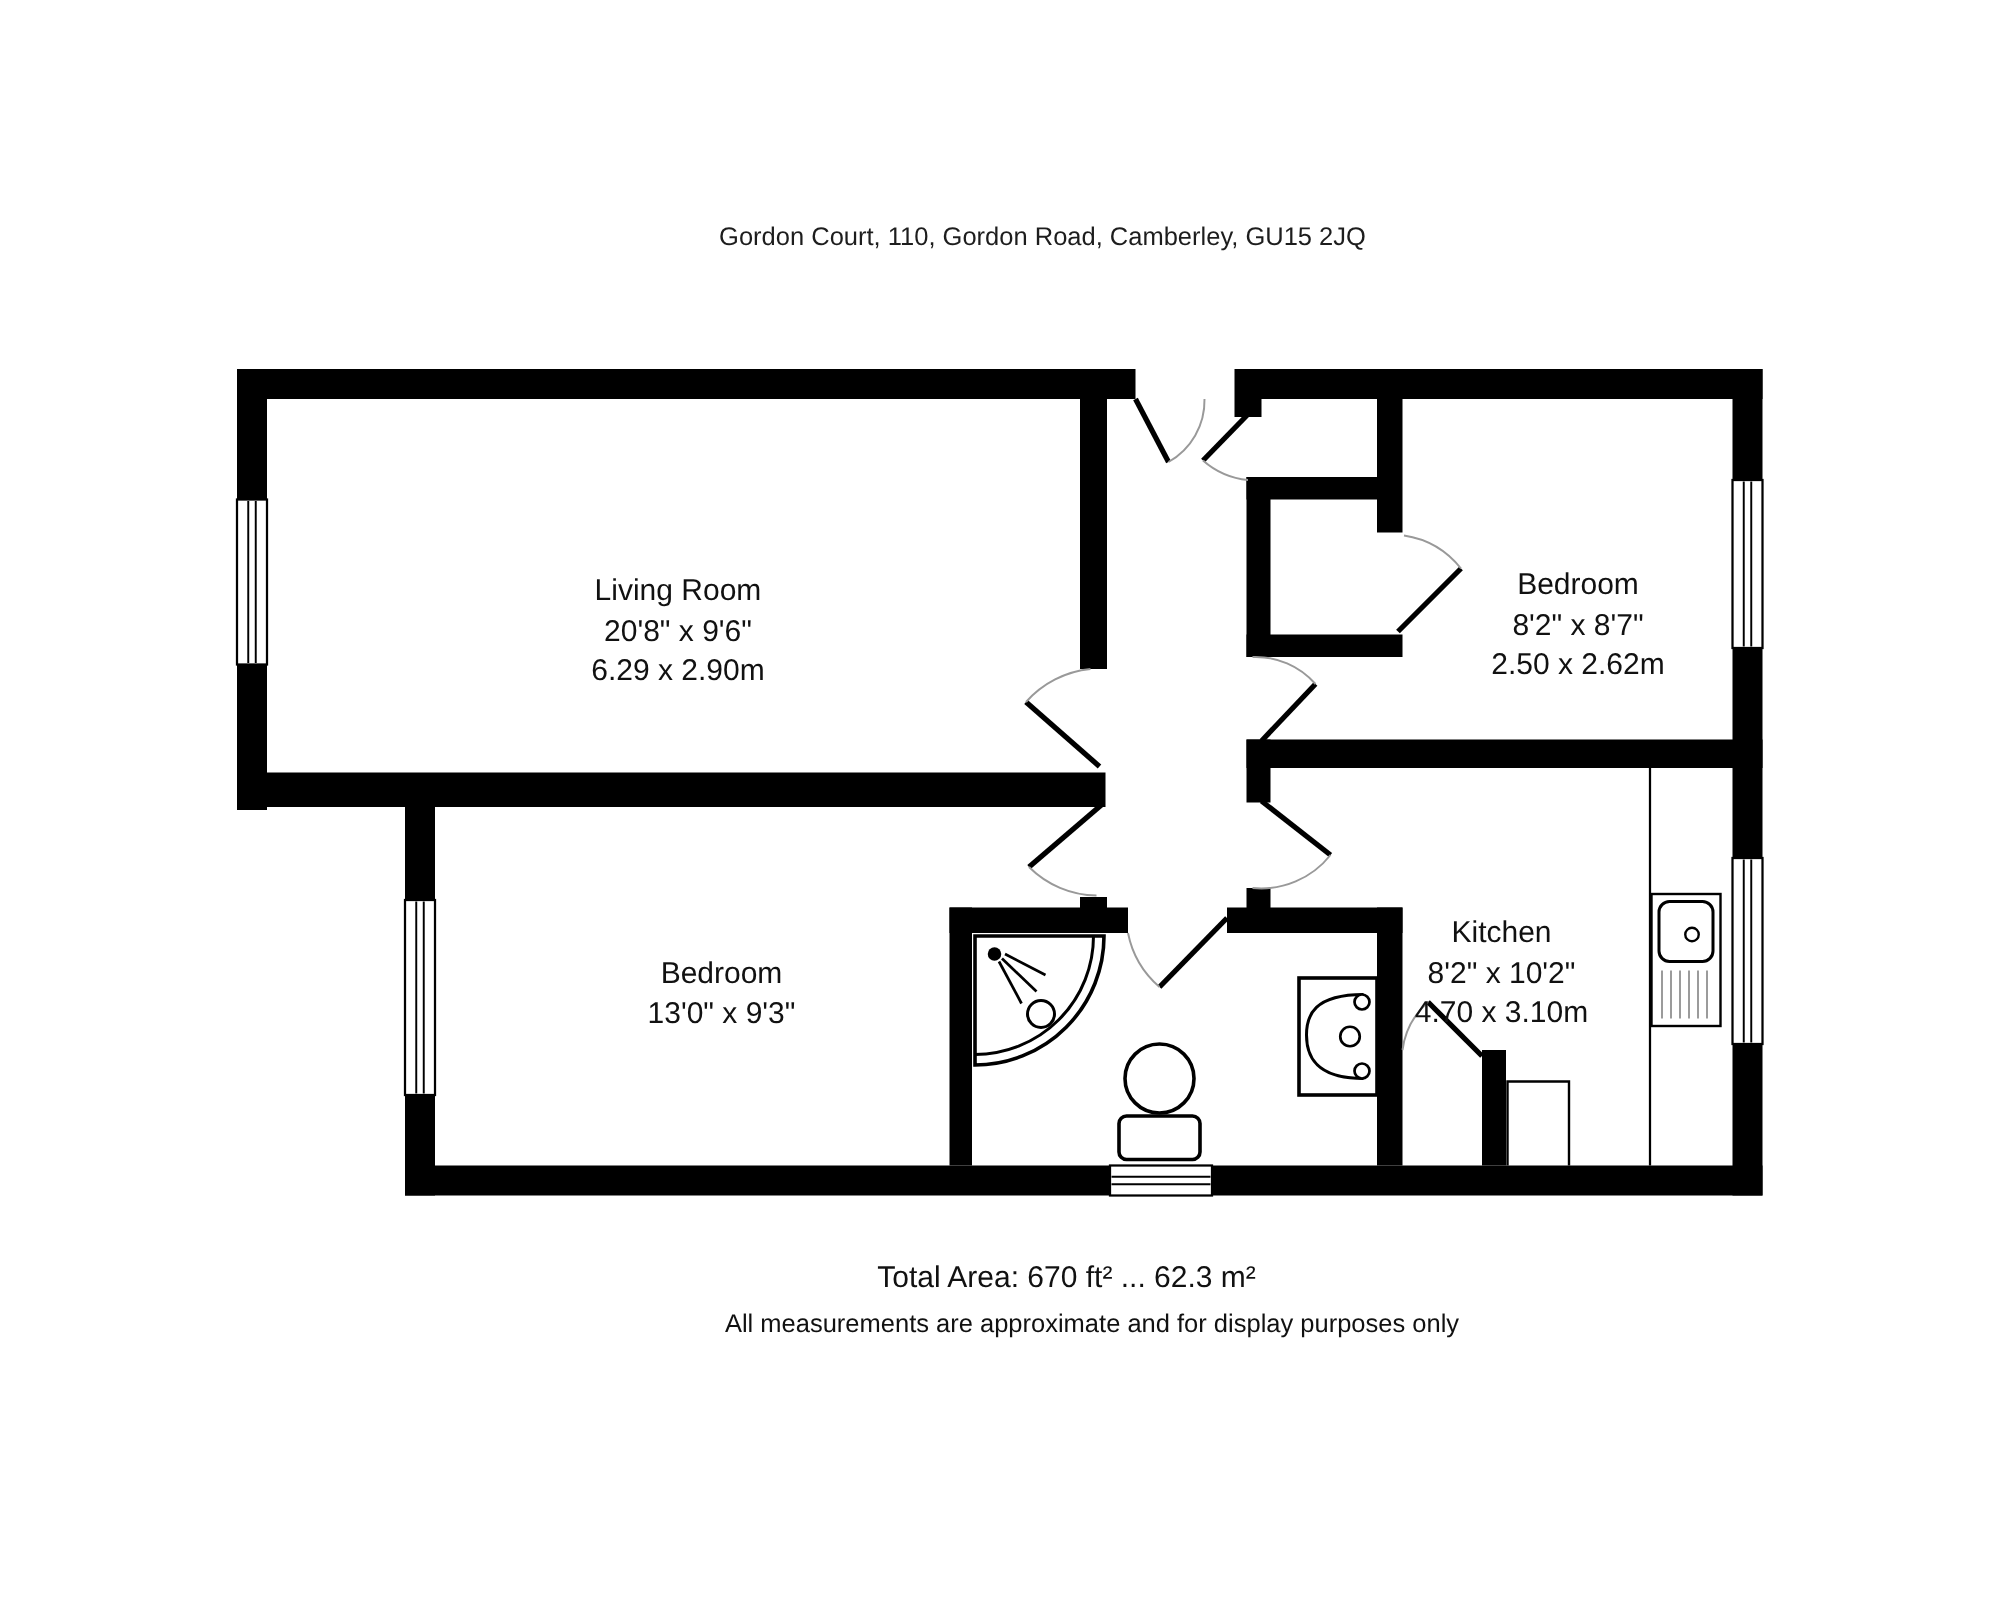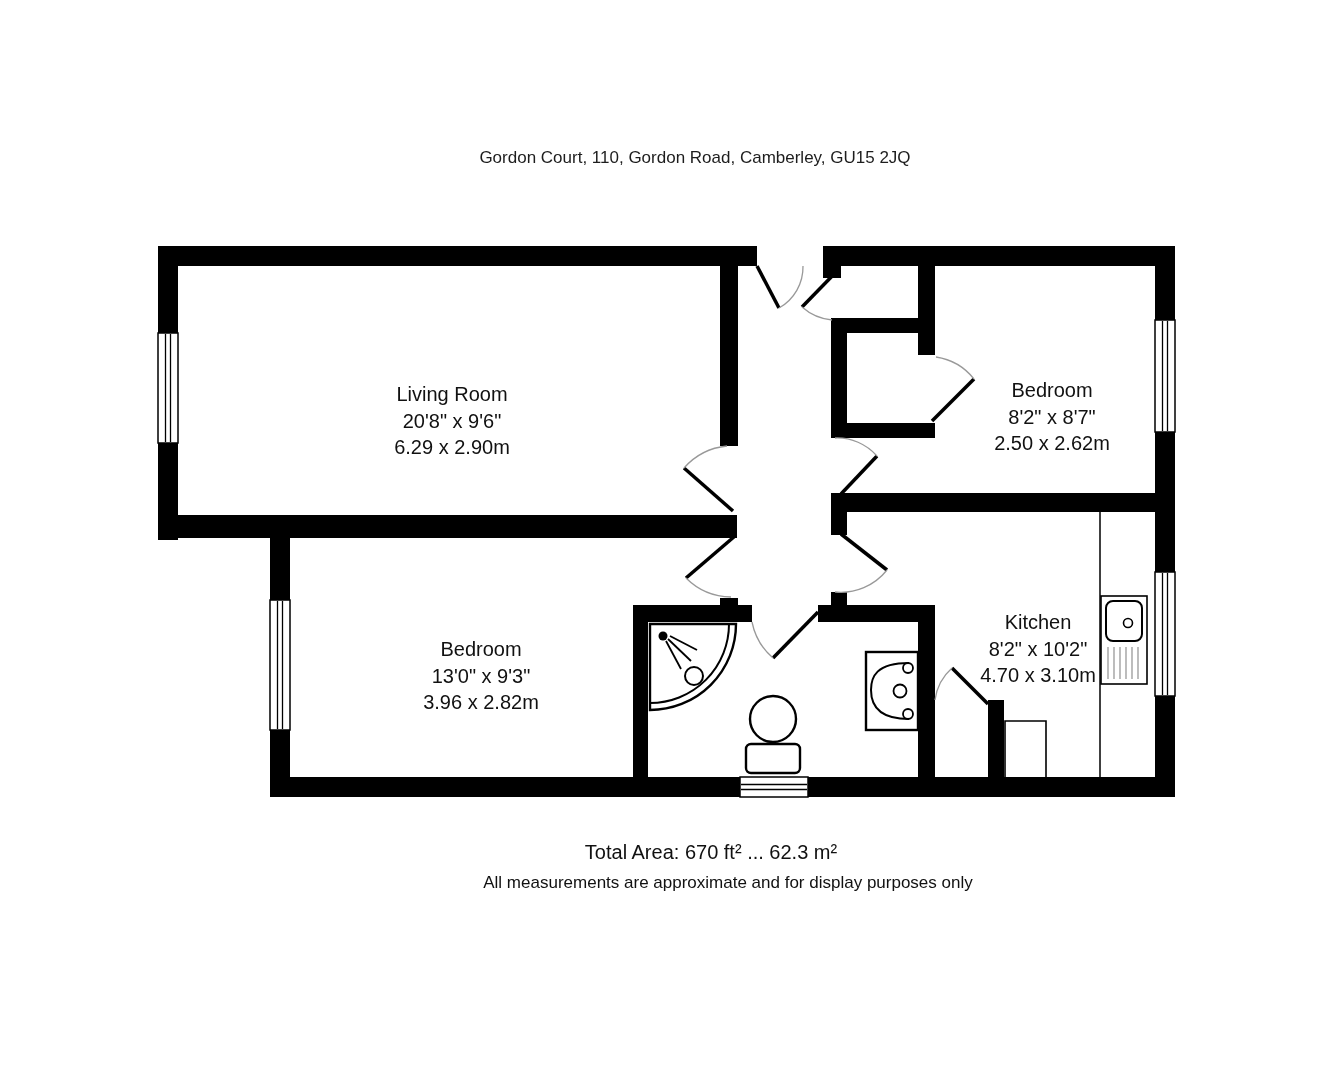--- a/index.html
+++ b/index.html
@@ -13,21 +13,21 @@
     font-size:17px;white-space:nowrap;color:#1d1d1d;
   }
   .room-label{
     text-align:center;font-size:20px;line-height:26.5px;color:#111;
   }
   .room-label .room-name{font-weight:normal;display:block;}
   .room-label .room-dims{display:block;}
   .label-living{top:381px;left:292px;width:320px;}
   .label-bedroom-right{top:377px;left:932px;width:240px;}
   .label-bedroom-left{top:636px;left:321px;width:320px;}
-  .label-kitchen{top:609px;left:918px;width:240px;}
+  .label-kitchen{top:609px;left:881px;width:240px;}
   .total-area{
     top:841px;left:711px;transform:translateX(-50%);
     font-size:20px;white-space:nowrap;color:#111;
   }
   .disclaimer{
     top:873px;left:728px;transform:translateX(-50%);
     font-size:17px;white-space:nowrap;color:#111;
   }
   svg{position:absolute;top:0;left:0;}
 </style>
@@ -184,21 +184,20 @@
 
 <div class="abs room-label label-bedroom-right">
   <span class="room-name">Bedroom</span>
   <span class="room-dims">8'2" x 8'7"</span>
   <span class="room-dims">2.50 x 2.62m</span>
 </div>
 
 <div class="abs room-label label-bedroom-left">
   <span class="room-name">Bedroom</span>
   <span class="room-dims">13'0" x 9'3"</span>
-  <span class="room-dims">3.96 x 2.82m</span>
 </div>
 
 <div class="abs room-label label-kitchen">
   <span class="room-name">Kitchen</span>
   <span class="room-dims">8'2" x 10'2"</span>
   <span class="room-dims">4.70 x 3.10m</span>
 </div>
 
 <div class="abs total-area">Total Area: 670 ft² ... 62.3 m²</div>
 <div class="abs disclaimer">All measurements are approximate and for display purposes only</div>

